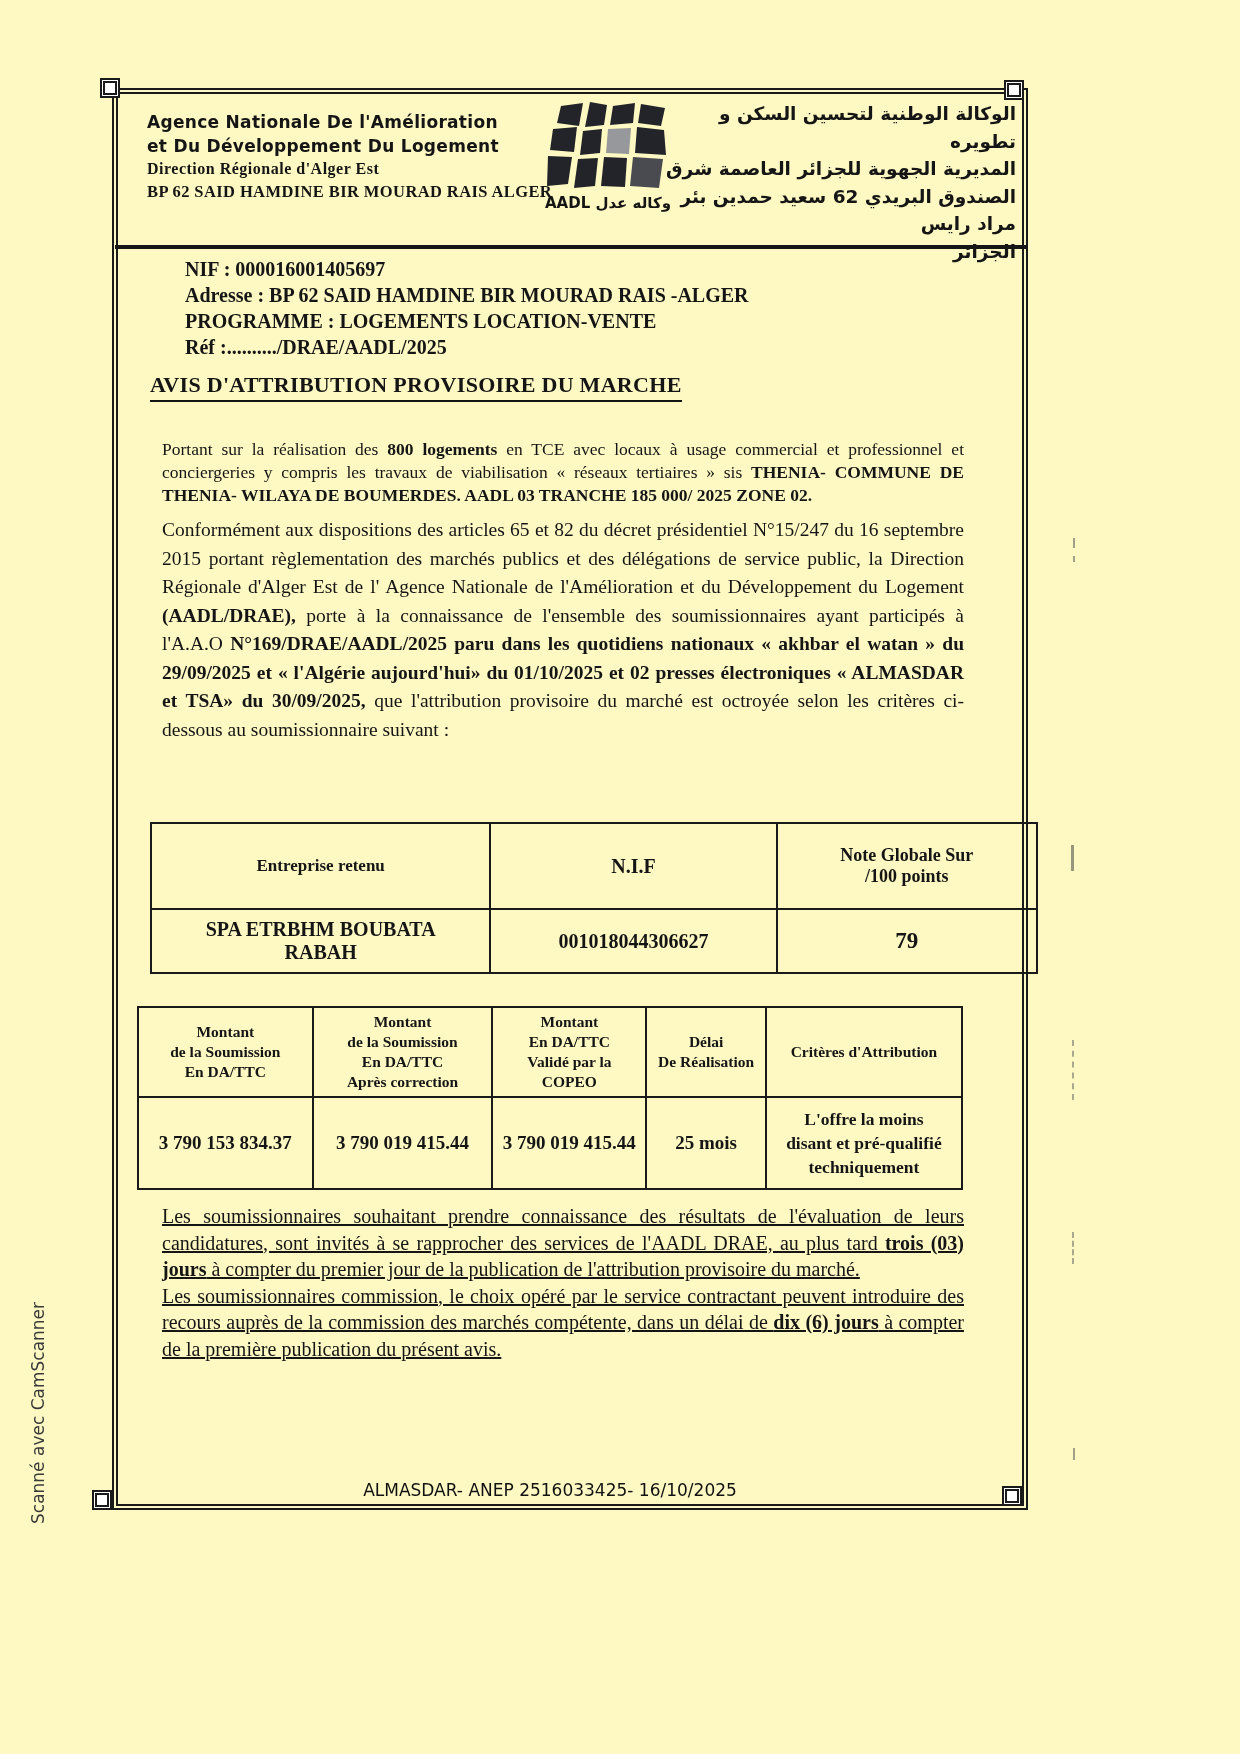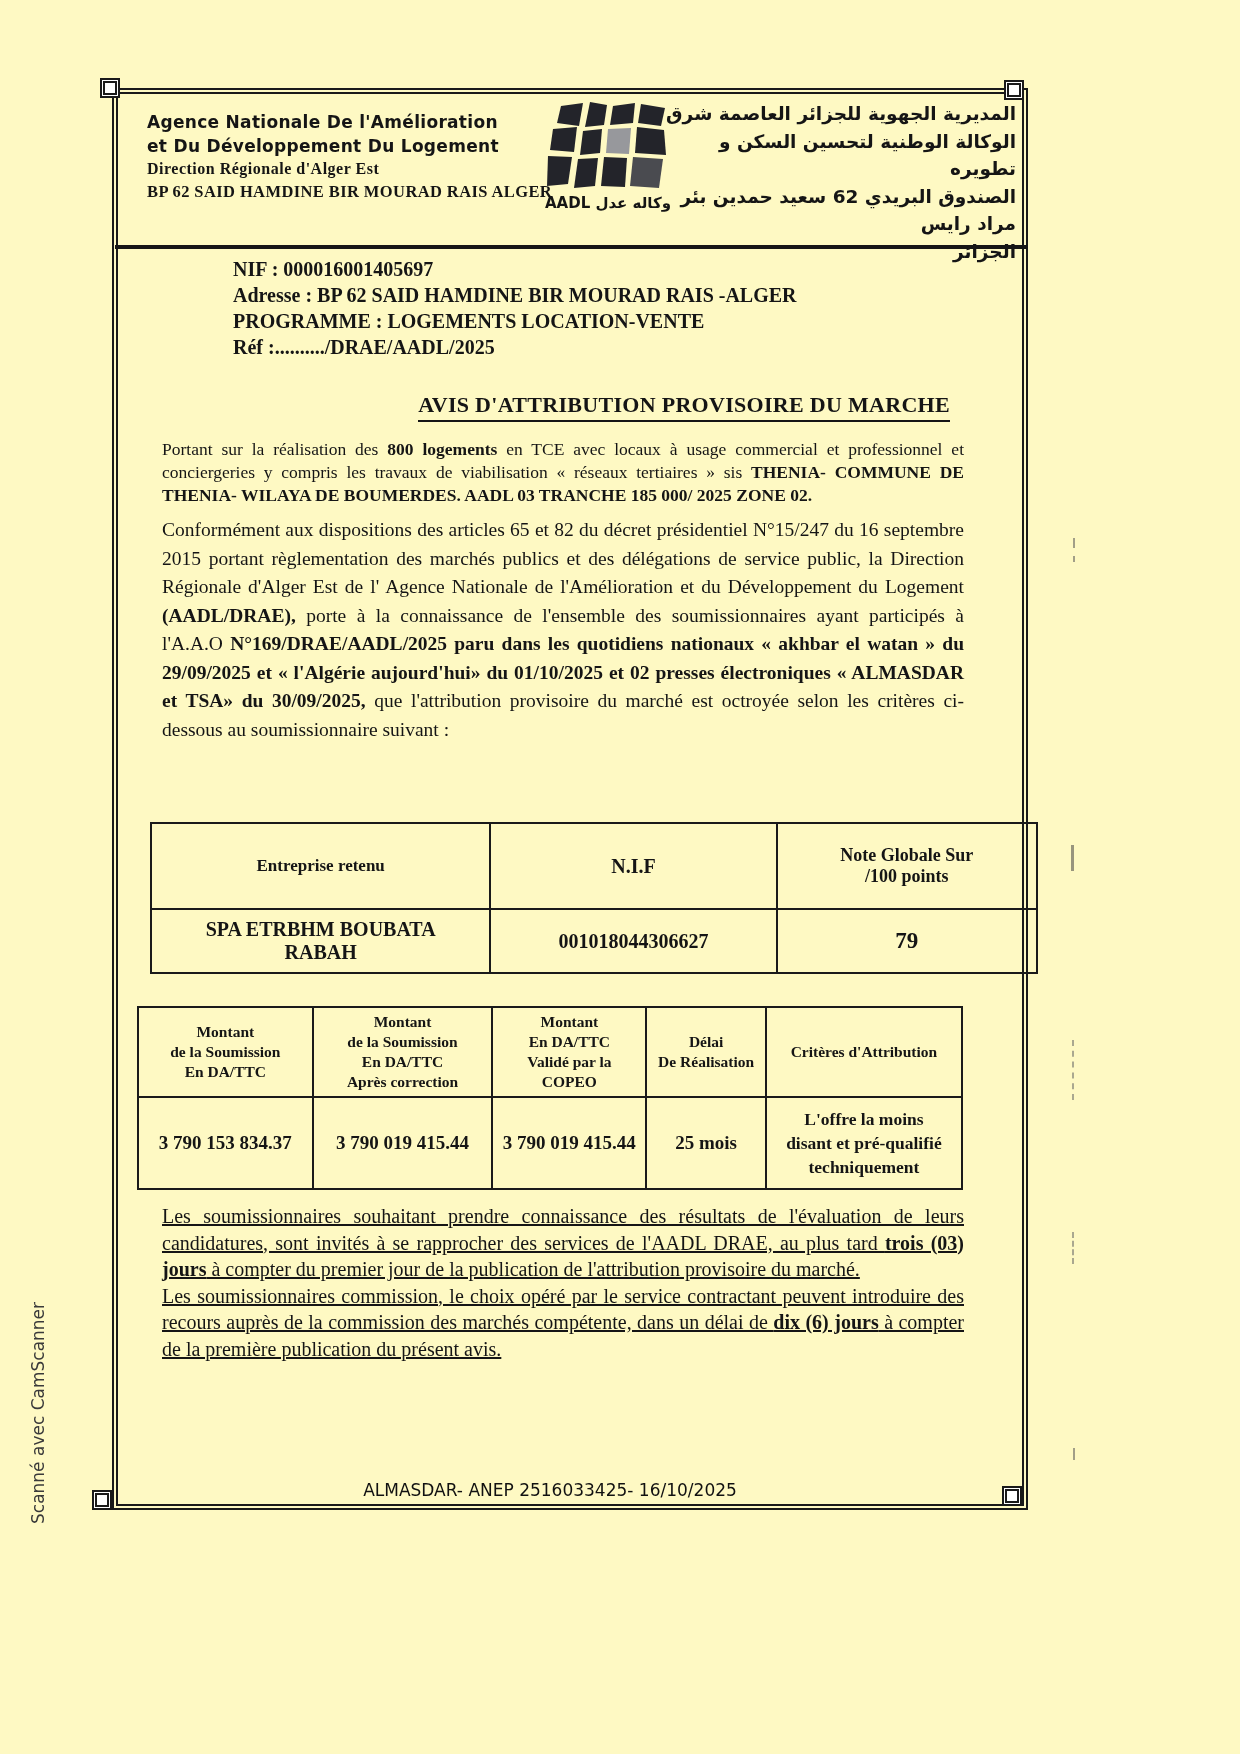--- a/index.html
+++ b/index.html
@@ -22,24 +22,24 @@
   .hdr-fr .l4{font-weight:bold;font-size:16.5px;line-height:23px;letter-spacing:.4px;}
   .logo-wrap{position:absolute;left:523px;top:102px;width:170px;text-align:center;}
   .logo-wrap svg{display:block;margin:0 auto;}
   .logo-caption{margin-top:4px;font-family:"DejaVu Sans",sans-serif;font-weight:bold;font-size:15px;}
   .hdr-ar{position:absolute;right:224px;top:100px;width:360px;direction:rtl;text-align:right;
           font-family:"DejaVu Sans",sans-serif;font-weight:bold;font-size:18.5px;line-height:27.5px;}
 
   .divider{position:absolute;left:115px;top:245px;width:912px;height:4px;background:#161616;}
 
   
-  .info{position:absolute;left:185px;top:256px;font-weight:bold;font-size:20px;line-height:26px;margin-left:48px;}
-
-  
-  .title-row{position:absolute;left:150px;top:392px;width:800px;text-align:right;}
+  .info{position:absolute;left:185px;top:256px;font-weight:bold;font-size:20px;line-height:26px;}
+
+  
+  .title-row{position:absolute;left:150px;top:372px;width:800px;text-align:left;}
   .title-row span{font-weight:bold;font-size:22px;letter-spacing:.3px;
                   border-bottom:2.5px solid #151515;padding-bottom:3px;}
 
   
   .para{position:absolute;left:162px;width:802px;text-align:justify;}
   .intro{top:438px;font-size:17.5px;line-height:23px;}
   .body-p{top:516px;font-size:19.5px;line-height:28.5px;}
   .closing{top:1203px;font-size:20px;line-height:26.5px;text-decoration:underline;}
   .closing p{margin:0;}
   .b{font-weight:bold;}
@@ -104,22 +104,22 @@
       <polygon points="90,25 117,28 119,53 88,51" fill="#23242a"></polygon>
       <polygon points="1,54 25,55 21,82 0,84" fill="#23242a"></polygon>
       <polygon points="31,57 51,56 48,84 27,86" fill="#23242a"></polygon>
       <polygon points="57,55 80,56 78,85 54,84" fill="#23242a"></polygon>
       <polygon points="86,55 116,57 112,86 83,84" fill="#4a4b50"></polygon>
     </svg>
     <div class="logo-caption">AADL وكاله عدل</div>
   </div>
 
   <div class="hdr-ar">
+    <div>الوكالة الوطنية لتحسين السكن و تطويره</div>
     <div>المديرية الجهوية للجزائر العاصمة شرق</div>
-    <div>الوكالة الوطنية لتحسين السكن و تطويره</div>
     <div>الصندوق البريدي 62 سعيد حمدين بئر مراد رايس</div>
     <div>الجزائر</div>
   </div>
 
   <div class="divider"></div>
 
   <div class="info">
     <div>NIF : 000016001405697</div>
     <div>Adresse : BP 62 SAID HAMDINE BIR MOURAD RAIS -ALGER</div>
     <div>PROGRAMME : LOGEMENTS LOCATION-VENTE</div>

